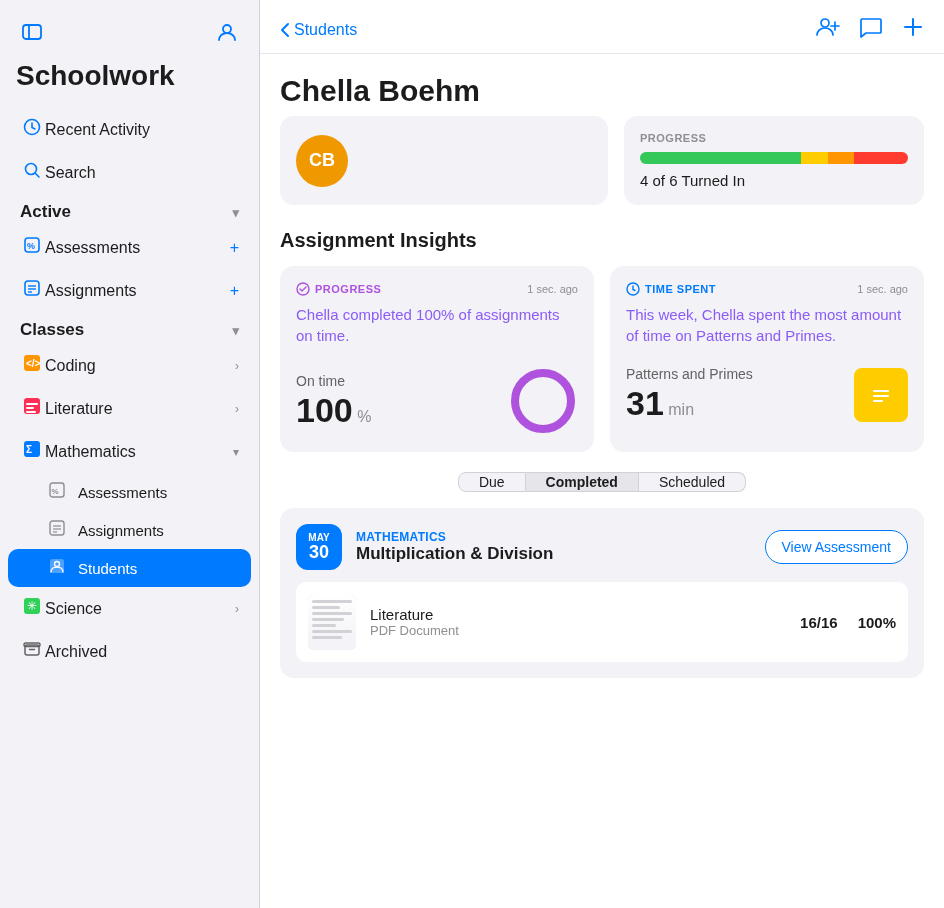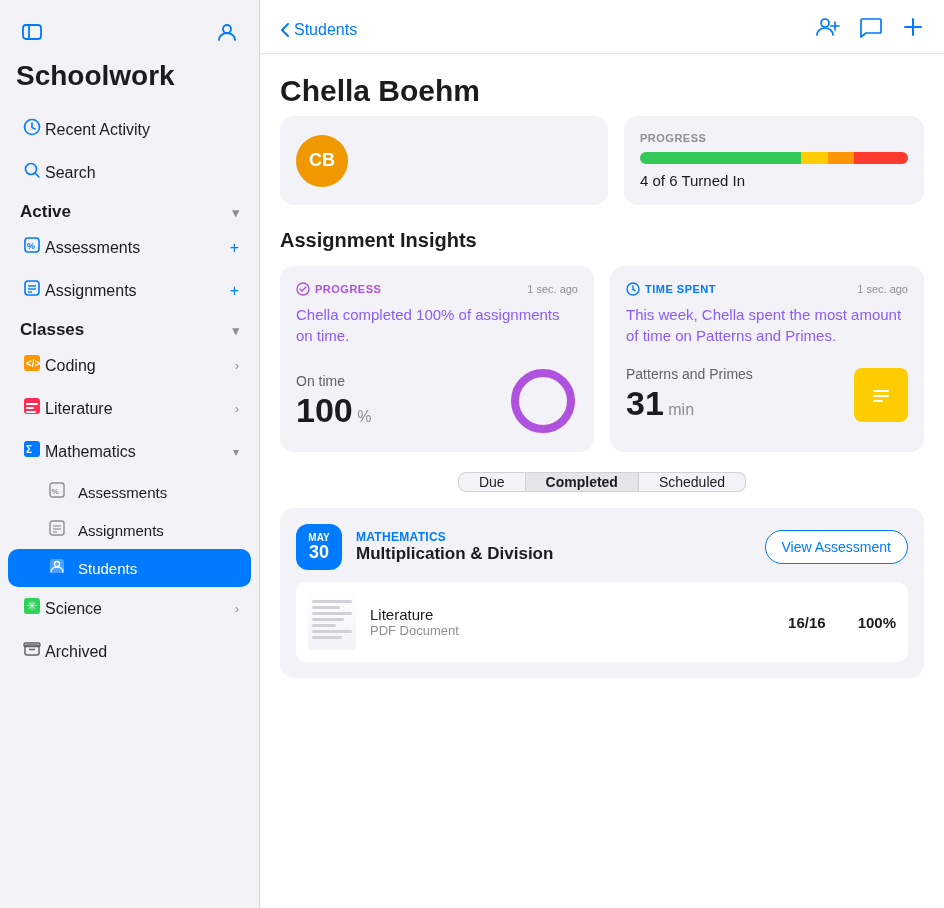--- a/index.html
+++ b/index.html
@@ -367,21 +367,21 @@
       gap: 3px;
       padding: 6px 4px;
     }
     .doc-line { height: 3px; background: #d1d1d6; border-radius: 2px; }
     .detail-info { flex: 1; }
     .detail-title { font-size: 15px; font-weight: 500; color: #1c1c1e; }
     .detail-type { font-size: 13px; color: #8e8e93; }
     .detail-score {
       display: flex;
       align-items: center;
-      gap: 32px;
+      gap: 20px;
       font-size: 15px;
       font-weight: 600;
       color: #1c1c1e;
     }
     .detail-percent { color: #1c1c1e; }
   </style>
 </head>
 <body>
 
 <div class="sidebar">

